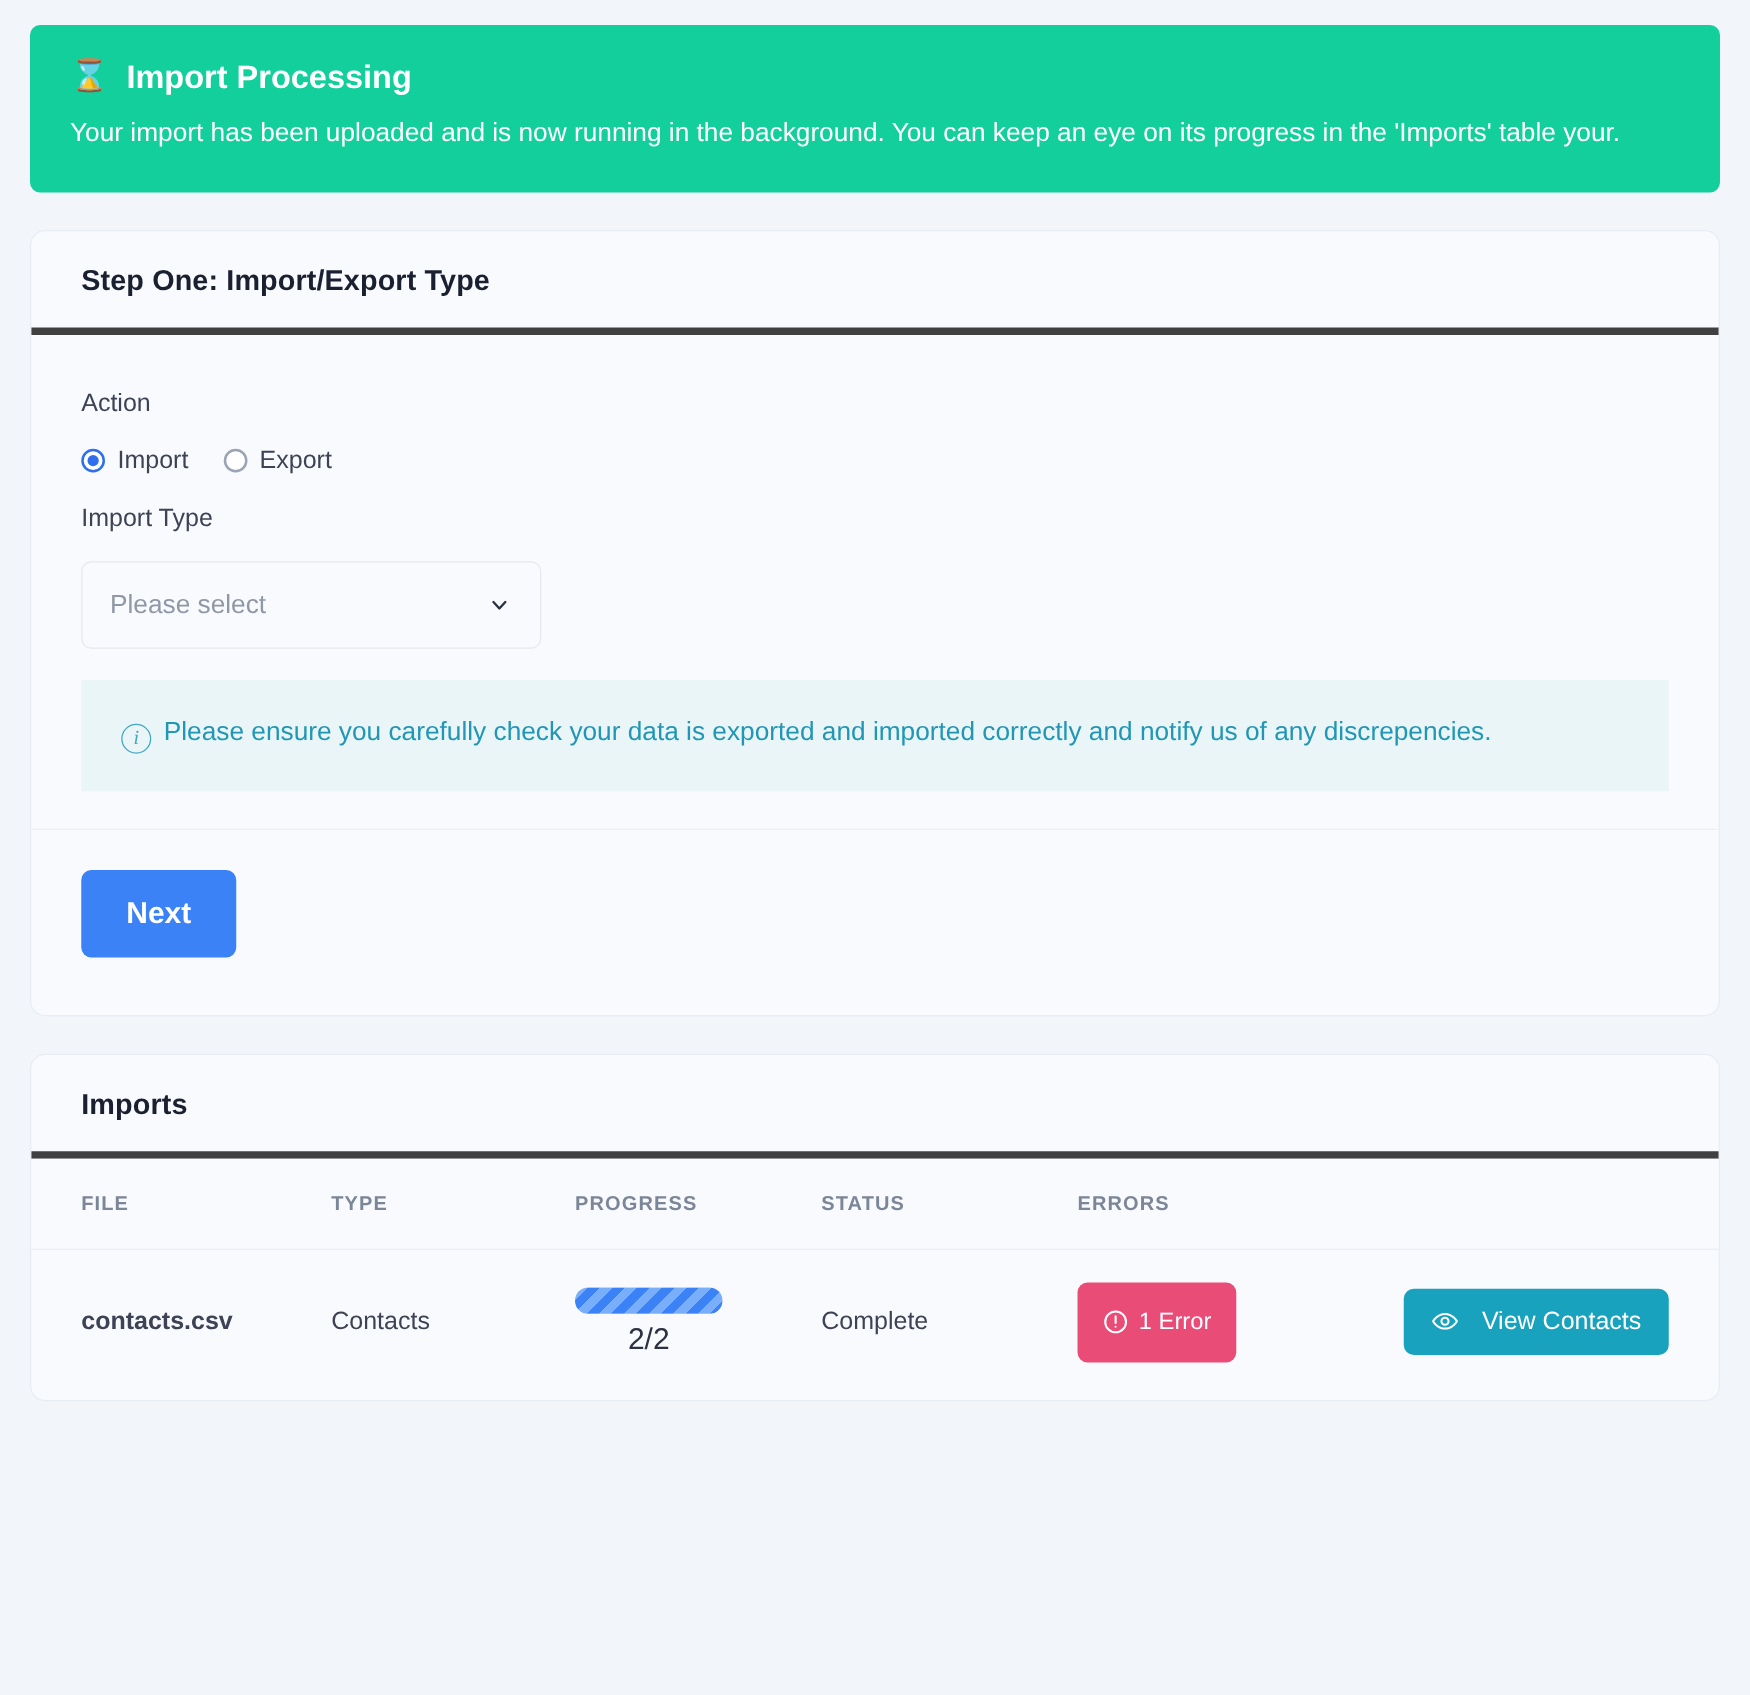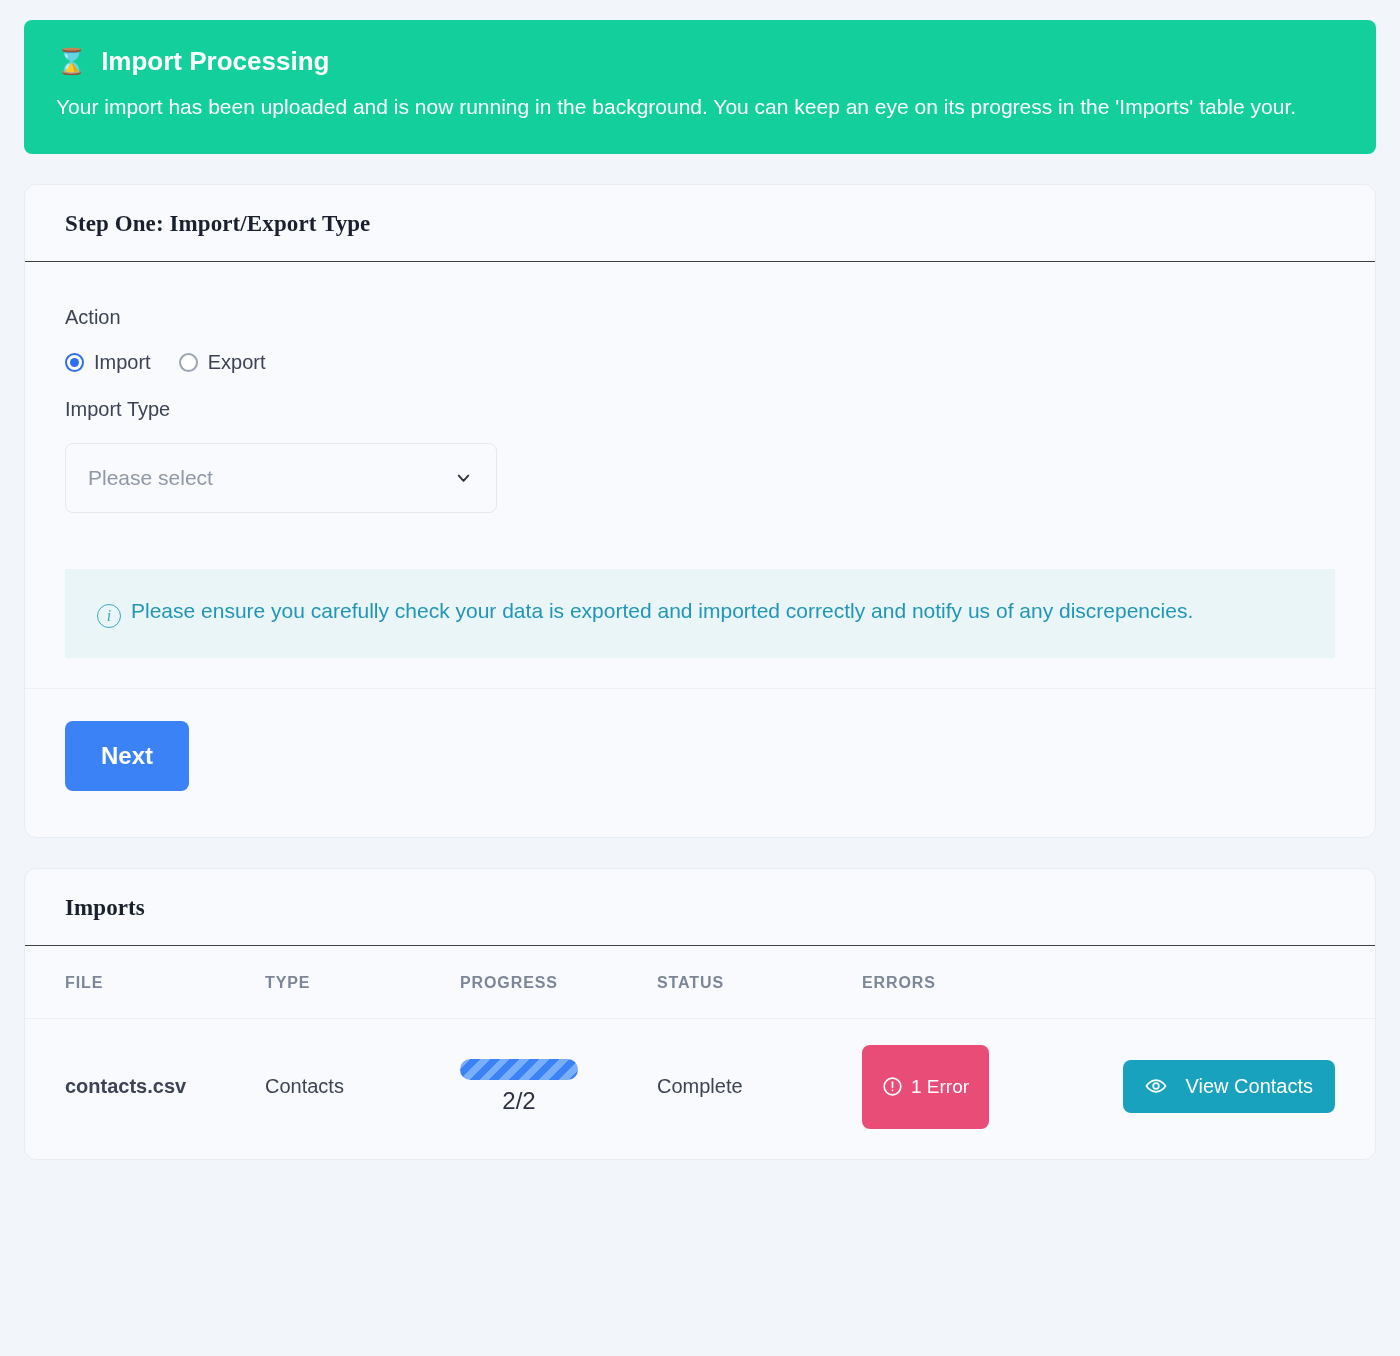--- a/index.html
+++ b/index.html
@@ -49,22 +49,21 @@
   
   .card {
     margin-top: 30px;
     background: #f8fafd;
     border: 1px solid #e8ecf3;
     border-radius: 12px;
     overflow: hidden;
   }
   .card-header {
     padding: 26px 40px 24px 40px;
-    border-bottom: 1px solid #404040;
-    font-family: Liberation Serif, serif;
+    border-bottom: 6px solid #404040;
   }
   .card-title {
     font-size: 23px;
     font-weight: bold;
     color: #1b2030;
     letter-spacing: 0.1px;
   }
   .card-body { padding: 44px 40px 30px 40px; }
 
   
@@ -103,22 +102,22 @@
   .radio-dot.on::after {
     content: "";
     position: absolute;
     left: 3px; top: 3px;
     width: 9px; height: 9px;
     border-radius: 50%;
     background: #2f6fed;
   }
   .select-wrap {
     position: relative;
-    width: 432px;
-    margin-bottom: 56px;
+    width: 368px;
+    margin-bottom: 25px;
   }
   .select-box {
     width: 100%;
     height: 70px;
     border: 1px solid #e4e8ef;
     border-radius: 8px;
     background: #f8fafd;
     display: flex;
     align-items: center;
     padding: 0 22px;
@@ -227,21 +226,21 @@
   }
 
   .badge-error {
     display: inline-flex;
     align-items: center;
     gap: 8px;
     background: #ea4c78;
     color: #ffffff;
     border-radius: 8px;
     font-size: 19px;
-    padding: 31px 20px;
+    padding: 21px 20px;
     cursor: pointer;
   }
   .badge-error .ex-icon {
     display: inline-flex;
     width: 21px; height: 21px;
     flex: 0 0 auto;
   }
   .td-actions { text-align: right; padding-right: 40px !important; }
   .btn-view {
     display: inline-flex;

